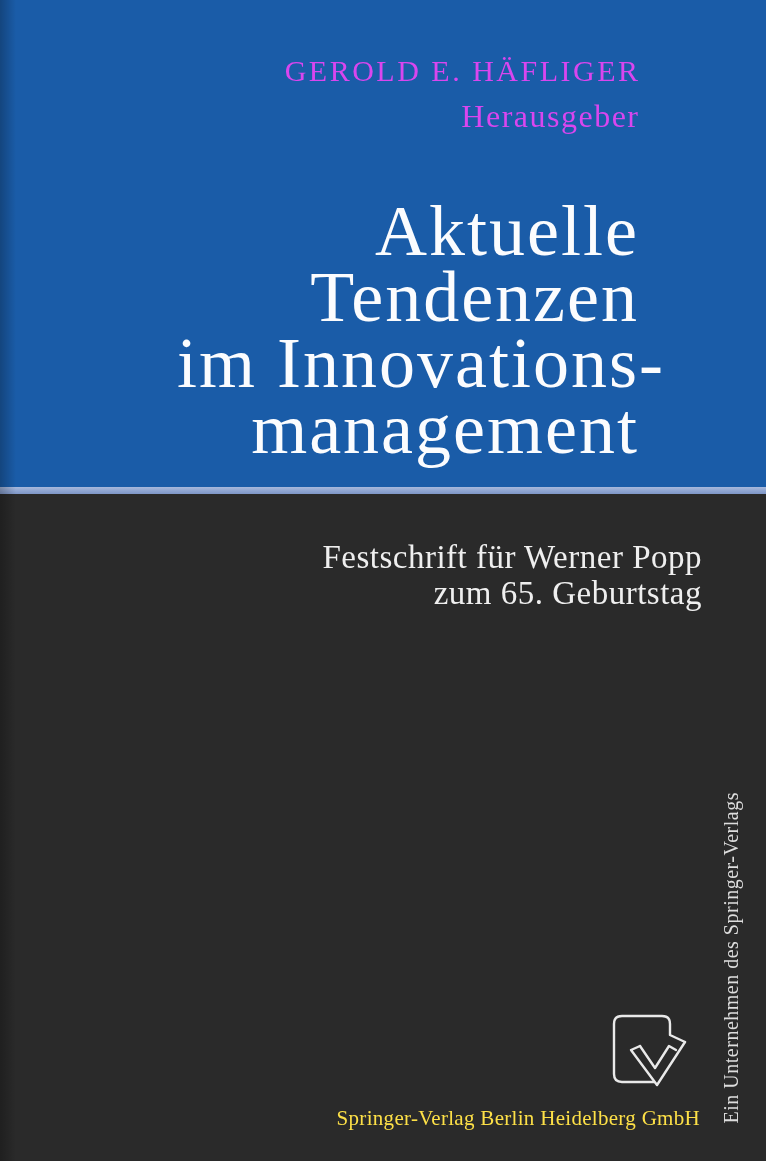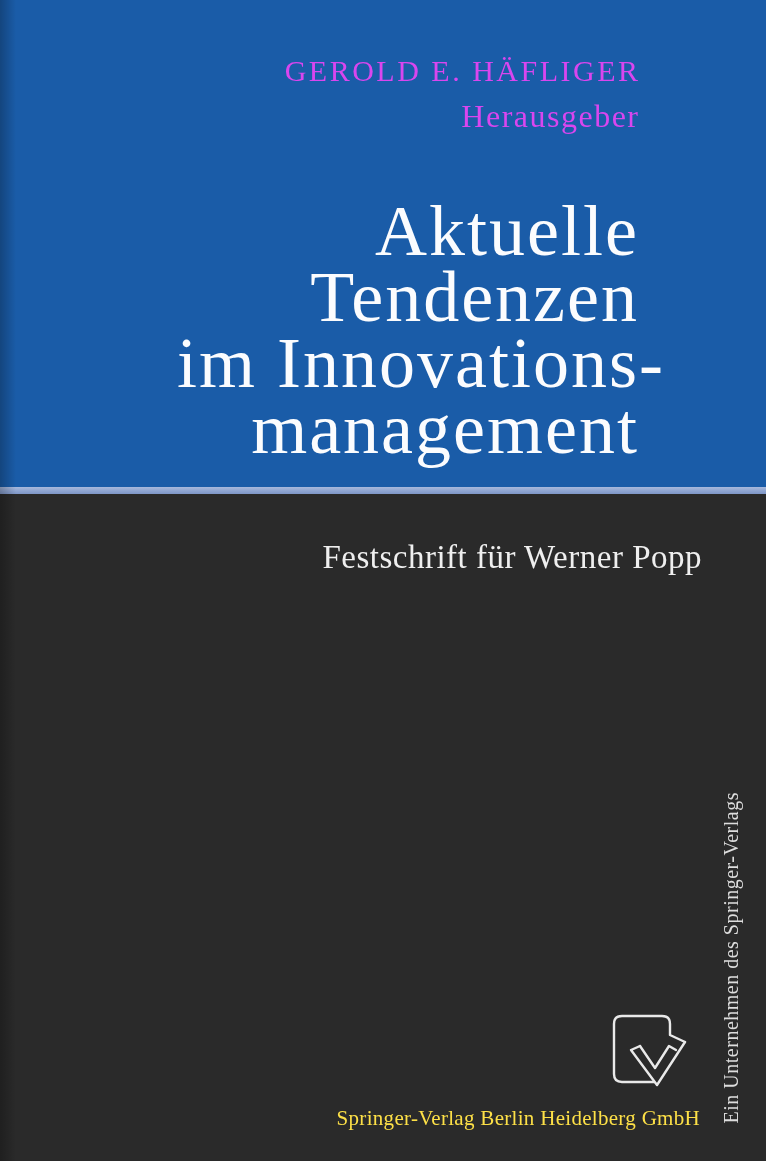--- a/index.html
+++ b/index.html
@@ -161,20 +161,21 @@
 
   <div class="title-block">
     <div class="title-line">Aktuelle</div>
     <div class="title-line">Tendenzen</div>
     <div class="title-line hang-hyphen">im Innovations-</div>
     <div class="title-line">management</div>
   </div>
 
   <div class="subtitle-block">
     <div class="subtitle-line">Festschrift für Werner Popp</div>
+    <div class="subtitle-line">zum 65. Geburtstag</div>
   </div>
 
   <div class="logo-box">
     <svg viewBox="0 0 80 80" xmlns="http://www.w3.org/2000/svg" aria-hidden="true">
       <g fill="none" stroke="#E9E9E9" stroke-width="2.4" stroke-linejoin="round" stroke-linecap="round">
 
         <path d="M 78 32 L 63 25 L 63 14 Q 63 6 55 6 L 15 6 Q 7 6 7 14 L 7 64 Q 7 72 15 72 L 47 72"></path>
 
         <path d="M 78 32 L 50 75 L 24 40 L 33 36"></path>
 

